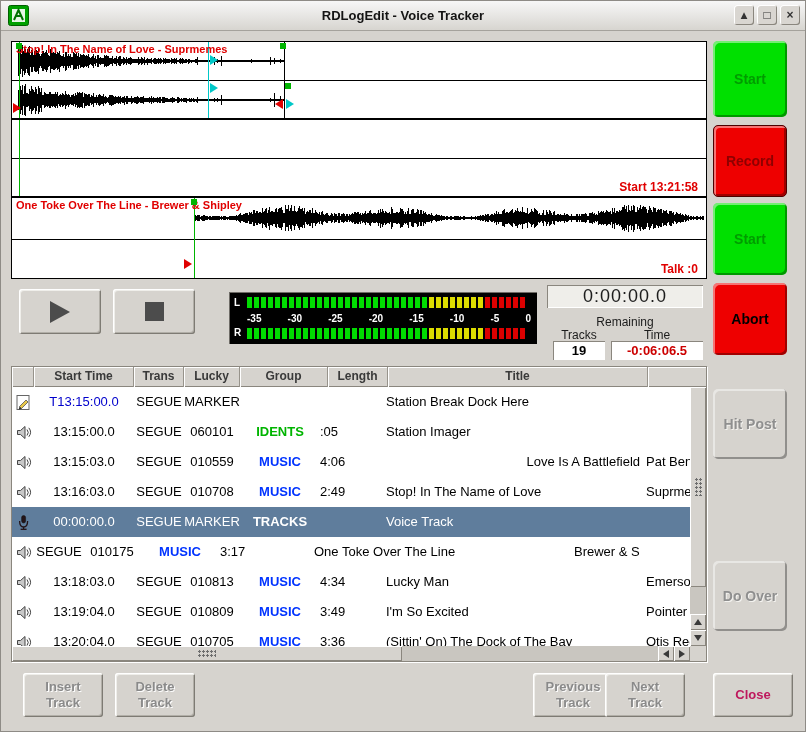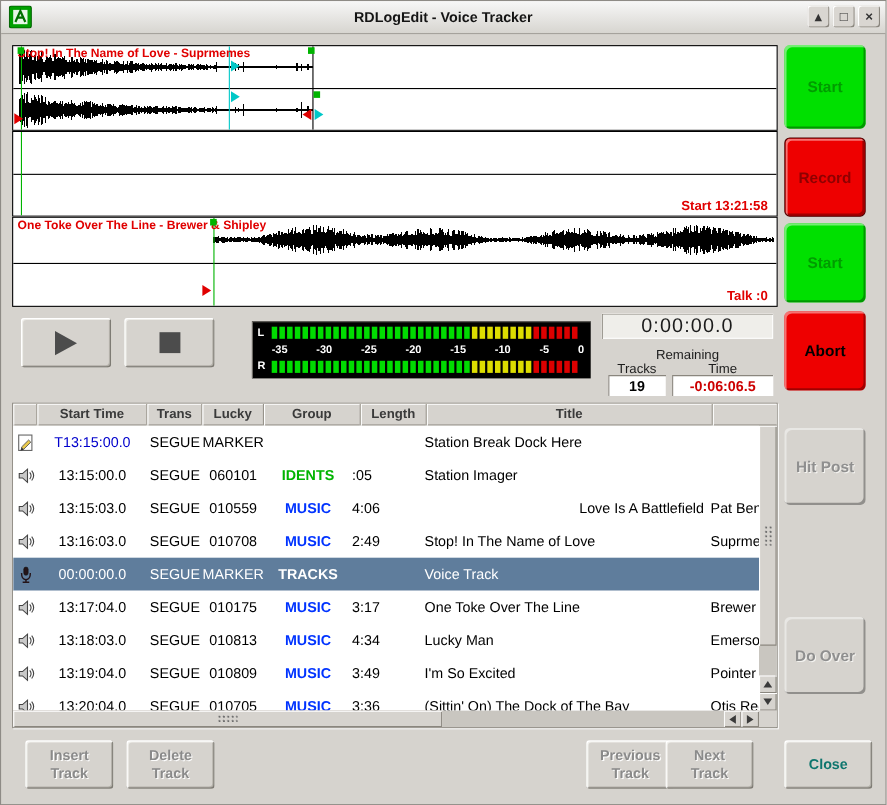--- a/index.html
+++ b/index.html
@@ -58,21 +58,21 @@
   .tri-r.red { border-left-color:#e00000; }
   .tri-l.red { border-right-color:#e00000; }
   .tri-r.cyan { border-left-color:#00c8c8; }
 
   
   .qbtn {
     position:absolute; background:#d6d3ce; border-radius:3px;
     box-shadow: inset 1px 1px 0 #ffffff, inset -1px -1px 0 #7e7b74,
                 inset 2px 2px 0 #efeeea, inset -2px -2px 0 #b2afa8;
     display:flex; align-items:center; justify-content:center;
-    font-size:13px; font-weight:bold; color:#0f766e; text-align:center; line-height:1.2;
+    font-size:13px; font-weight:bold; color:#be185d; text-align:center; line-height:1.2;
     cursor:default;
   }
   .qbtn.disabled { color:#8a8a8a; text-shadow:1px 1px 0 #fdfdfd; }
   .play-glyph { width:0; height:0; border-top:11px solid transparent; border-bottom:11px solid transparent; border-left:20px solid #4c4c4c; }
   .stop-glyph { width:19px; height:19px; background:#4c4c4c; }
 
   
   .cbtn {
     position:absolute; left:712px; width:74px; border-radius:5px;
     box-shadow: inset 2px 2px 0 rgba(255,255,255,0.45), inset -2px -2px 0 rgba(0,0,0,0.32);
@@ -428,26 +428,25 @@
           <div class="cell c4" style="width: 80px; color: rgb(255, 255, 255);">TRACKS</div>
           <div class="cell c5" style="width: 60px;"></div>
           <div class="cell c6" style="width: 260px;">Voice Track</div>
           <div class="cell c7" style="width: 180px;"></div>
         </div>
         <div class="log-row">
           <div class="cell c0" style="width: 22px;"><svg width="17" height="17" viewBox="0 0 17 17">
               <path d="M2.5 6.5 h3 l4.5 -4 v12 l-4.5 -4 h-3 z" fill="#c9c9c9" stroke="#444"></path>
               <path d="M12 5.5 q2.5 3 0 6 M13.8 3.8 q3.6 4.4 0 9" stroke="#444" fill="none"></path>
             </svg></div>
-          <div class="cell c1" style="width: 100px;">13:17:04.0</div>
           <div class="cell c2" style="width: 50px;">SEGUE</div>
           <div class="cell c3" style="width: 56px;">010175</div>
           <div class="cell c4" style="width: 80px; color: rgb(0, 51, 255);">MUSIC</div>
           <div class="cell c5" style="width: 60px;">3:17</div>
-          <div class="cell c6" style="width: 260px;">One Toke Over The Line</div>
+          <div class="cell c6" style="width: 260px; margin-left: 28px;">One Toke Over The Line</div>
           <div class="cell c7" style="width: 180px;">Brewer &amp; S</div>
         </div>
         <div class="log-row">
           <div class="cell c0" style="width: 22px;"><svg width="17" height="17" viewBox="0 0 17 17">
               <path d="M2.5 6.5 h3 l4.5 -4 v12 l-4.5 -4 h-3 z" fill="#c9c9c9" stroke="#444"></path>
               <path d="M12 5.5 q2.5 3 0 6 M13.8 3.8 q3.6 4.4 0 9" stroke="#444" fill="none"></path>
             </svg></div>
           <div class="cell c1" style="width: 100px;">13:18:03.0</div>
           <div class="cell c2" style="width: 50px;">SEGUE</div>
           <div class="cell c3" style="width: 56px;">010813</div>

